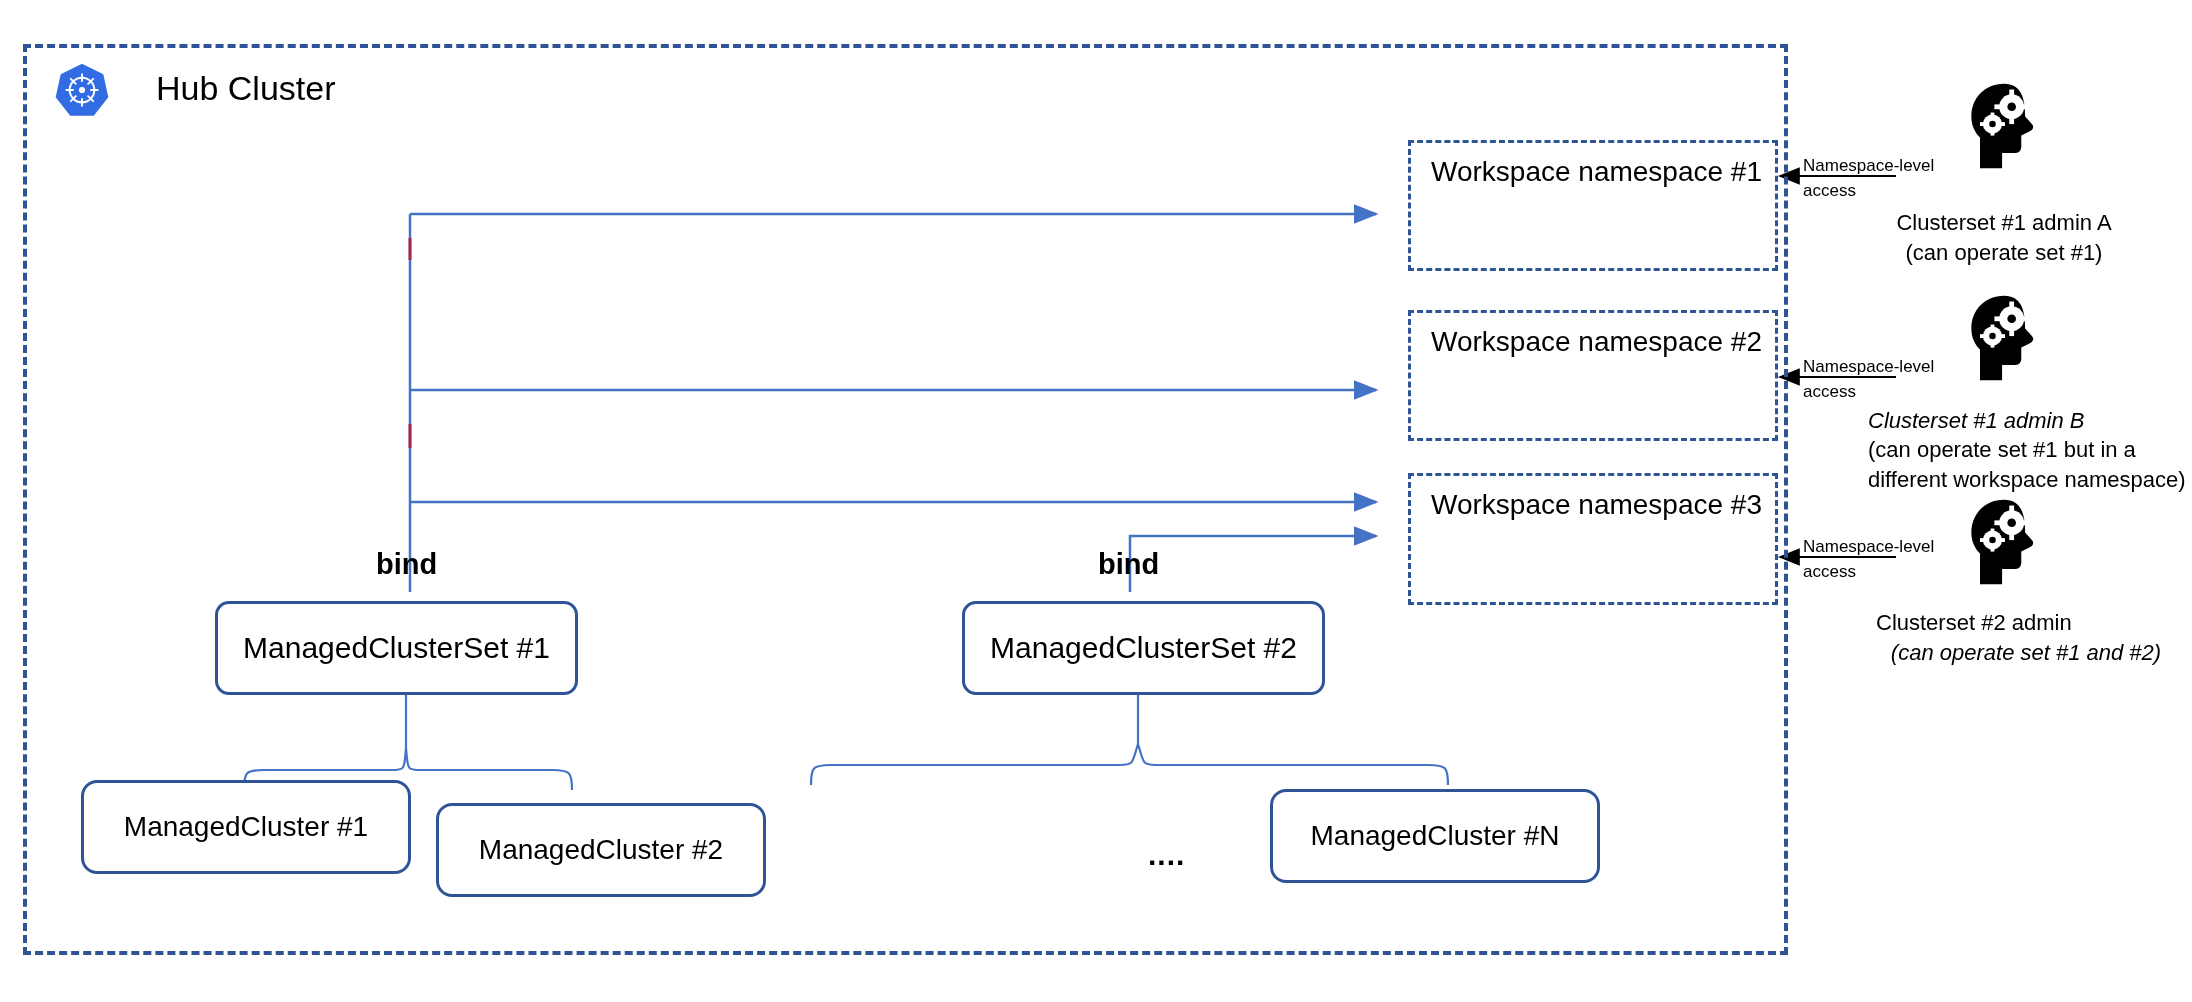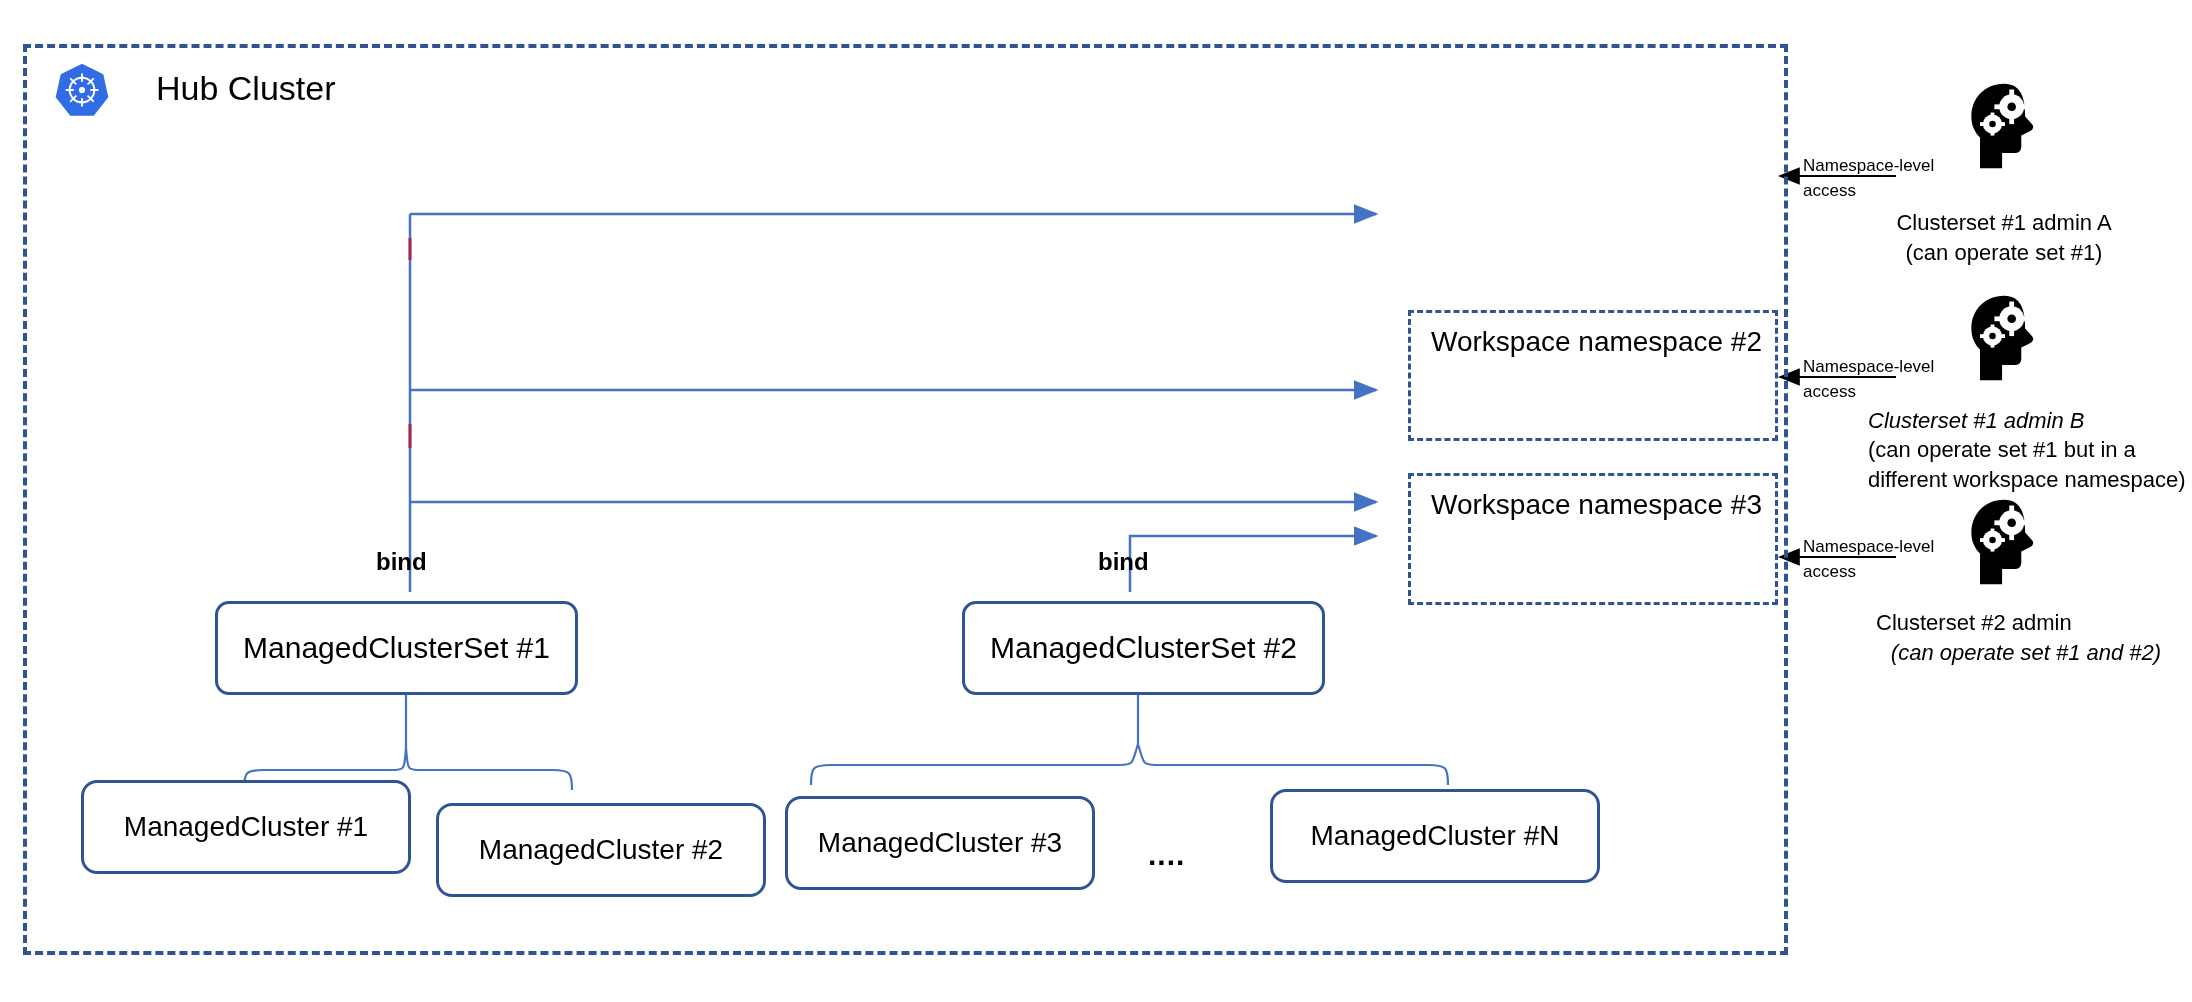--- a/index.html
+++ b/index.html
@@ -107,21 +107,21 @@
     left: 1140px;
     top: 838px;
     font-size: 30px;
     font-weight: bold;
     letter-spacing: 1px;
     color: #000000;
   }
   
   .bind-label {
     position: absolute;
-    font-size: 24px;
+    font-size: 29px;
     font-weight: bold;
     color: #000000;
     white-space: nowrap;
   }
   #bind-label-1 { left: 368px;  top: 548px; }
   #bind-label-2 { left: 1090px; top: 548px; }
   
   .admin-group { position: absolute; }
   .admin-icon {
     position: absolute;
@@ -232,20 +232,23 @@
         <line x1="66" y1="50" x2="78" y2="50"></line>
         <line x1="30" y1="30" x2="39" y2="39"></line>
         <line x1="61" y1="61" x2="70" y2="70"></line>
         <line x1="70" y1="30" x2="61" y2="39"></line>
         <line x1="39" y1="61" x2="30" y2="70"></line>
       </g>
     </svg>
   </div>
   <div id="hub-cluster-title">Hub Cluster</div>
 
+  <div class="ns-box" id="ns-box-1">
+    <div class="ns-label">Workspace namespace #1</div>
+  </div>
   <div class="ns-box" id="ns-box-2">
     <div class="ns-label">Workspace namespace #2</div>
   </div>
   <div class="ns-box" id="ns-box-3">
     <div class="ns-label">Workspace namespace #3</div>
   </div>
 
   <div class="bind-label" id="bind-label-1">bind</div>
   <div class="bind-label" id="bind-label-2">bind</div>
 
@@ -254,23 +257,20 @@
   </div>
   <div class="mcs-box" id="mcs-box-2">
     <span class="mcs-label">ManagedClusterSet #2</span>
   </div>
 
   <div class="mc-box" id="mc-box-1">
     <span class="mc-label">ManagedCluster #1</span>
   </div>
   <div class="mc-box" id="mc-box-2">
     <span class="mc-label">ManagedCluster #2</span>
-  </div>
-  <div class="mc-box" id="mc-box-3">
-    <span class="mc-label">ManagedCluster #3</span>
   </div>
   <div id="mc-ellipsis">....</div>
   <div class="mc-box" id="mc-box-n">
     <span class="mc-label">ManagedCluster #N</span>
   </div>
 
   <div class="admin-group">
     <div class="access-label-top" style="left:1795px; top:155px;">Namespace-level</div>
     <div class="access-label-bottom" style="left:1795px; top:180px;">access</div>
     <div class="admin-icon" style="left:1948px; top:78px;">

